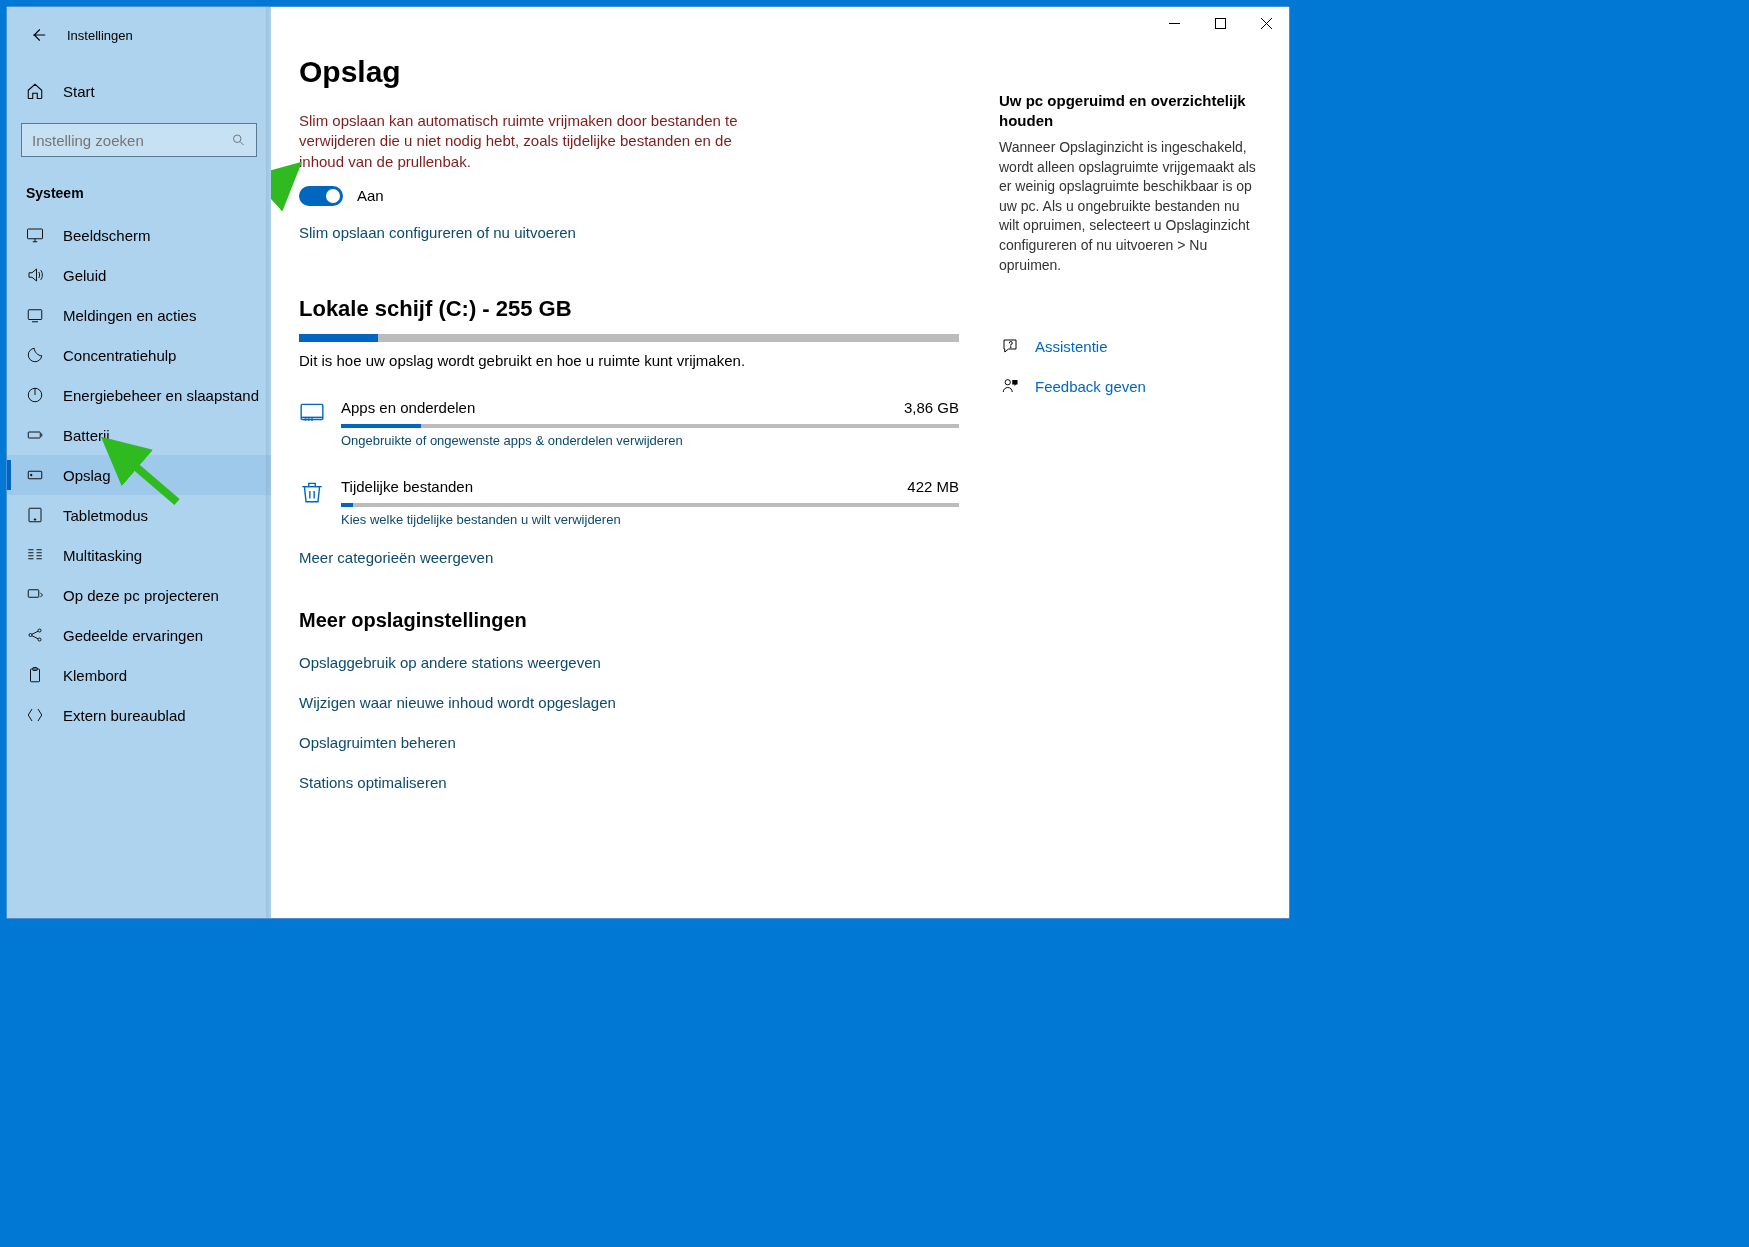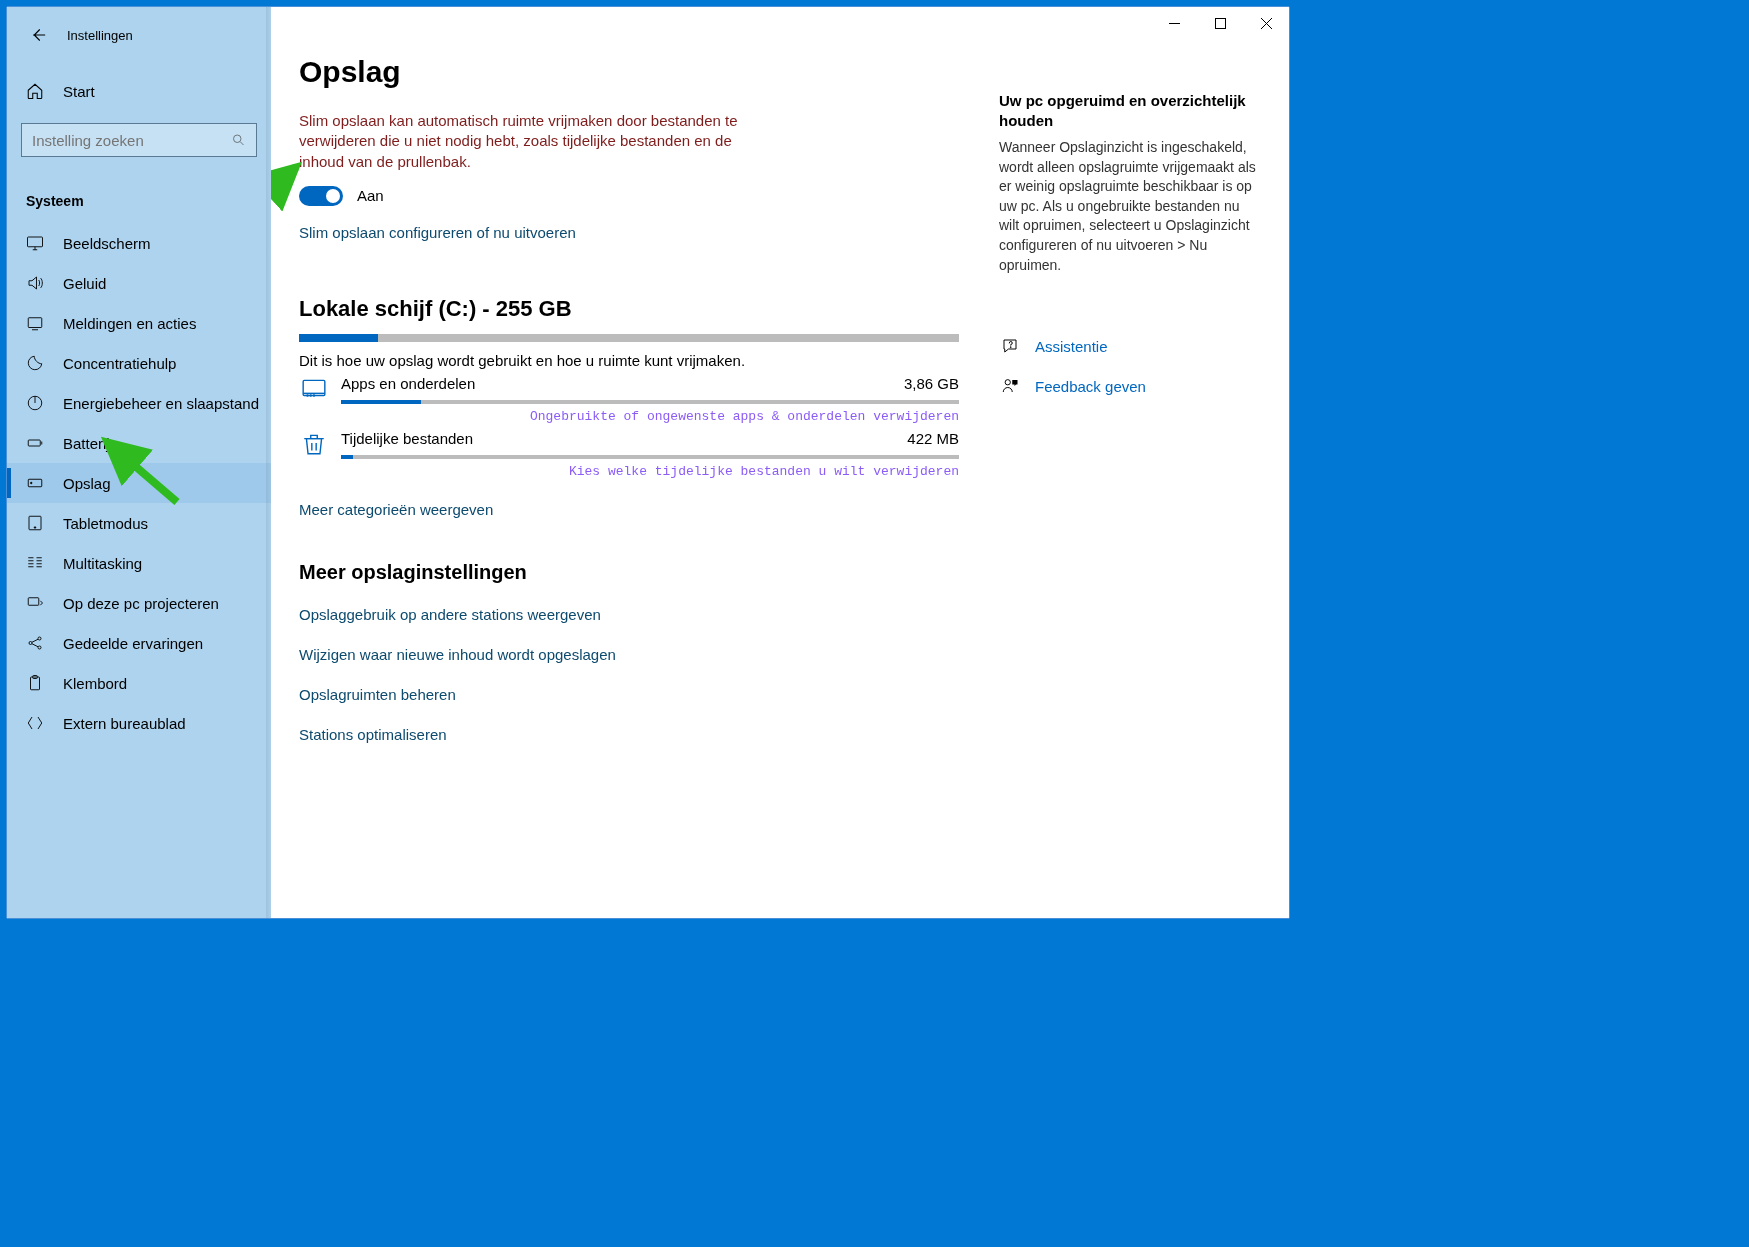--- a/index.html
+++ b/index.html
@@ -30,21 +30,21 @@
     flex-shrink:0;
   }
   .sb-top{display:flex;align-items:center;height:36px;padding-left:16px;}
   .back-btn{width:30px;height:30px;display:flex;align-items:center;justify-content:center;cursor:pointer;}
   .back-btn svg{width:18px;height:18px;}
   .app-title{font-size:13px;margin-left:14px;color:#000;}
   .home-row{display:flex;align-items:center;height:44px;padding-left:19px;margin-top:16px;cursor:pointer;}
   .home-row svg{width:18px;height:18px;}
   .home-row span{margin-left:19px;font-size:15px;}
   .search-box{
-    margin:10px 14px 16px 14px;
+    margin:10px 14px 8px 14px;
     height:34px;
     border:1px solid #5a7a94;
     background:#c7e1f4;
     display:flex;align-items:center;
     padding:0 10px;
   }
   .search-box input{
     flex:1;border:none;background:transparent;outline:none;
     font-size:15px;color:#444;
   }
@@ -117,28 +117,28 @@
   .link{color:#0c4a6e;font-size:15px;cursor:pointer;display:inline-block;}
   .link.mt{margin-top:18px;}
   .link-row{margin-top:22px;}
 
   h2.disk{font-size:22px;font-weight:600;margin-top:54px;}
   .bar-outer{height:8px;background:#bcbcbc;margin-top:12px;position:relative;}
   .bar-fill{height:100%;background:#0067c0;}
   .bar-legend{display:flex;justify-content:space-between;font-size:14px;color:#444;margin-top:6px;}
   .usage-desc{font-size:15px;margin-top:10px;}
 
-  .cat{display:flex;margin-top:6px;cursor:pointer;text-align:right;}
+  .cat{display:flex;margin-top:30px;cursor:pointer;}
   .cat .cicon{width:28px;height:28px;margin-right:14px;margin-top:1px;flex-shrink:0;}
   .cat .cicon svg{width:26px;height:26px;stroke:#0067c0;fill:none;stroke-width:1.3;}
   .cat .cbody{flex:1;}
   .cat .crow{display:flex;justify-content:space-between;font-size:15px;}
   .cat .cbar-outer{height:4px;background:#bcbcbc;margin-top:8px;}
   .cat .cbar-fill{height:100%;background:#0067c0;}
-  .cat .csub{font-size:13px;color:#8b5cf6;margin-top:5px;font-family:Liberation Mono, monospace;}
+  .cat .csub{font-size:13px;color:#0c4a6e;margin-top:5px;}
 
   h3.more{font-size:20px;font-weight:600;margin-top:42px;}
 
   .right-col h4{font-size:15px;font-weight:600;line-height:1.3;}
   .right-col p{font-size:14px;color:#333;line-height:1.4;margin-top:8px;}
   .help-row{display:flex;align-items:center;margin-top:22px;cursor:pointer;}
   .help-row .hicon{width:22px;margin-right:14px;display:flex;justify-content:center;}
   .help-row .hicon svg{width:18px;height:18px;stroke:#000;fill:none;stroke-width:1.3;}
   .help-row .hlbl{color:#0067c0;font-size:15px;}
 

